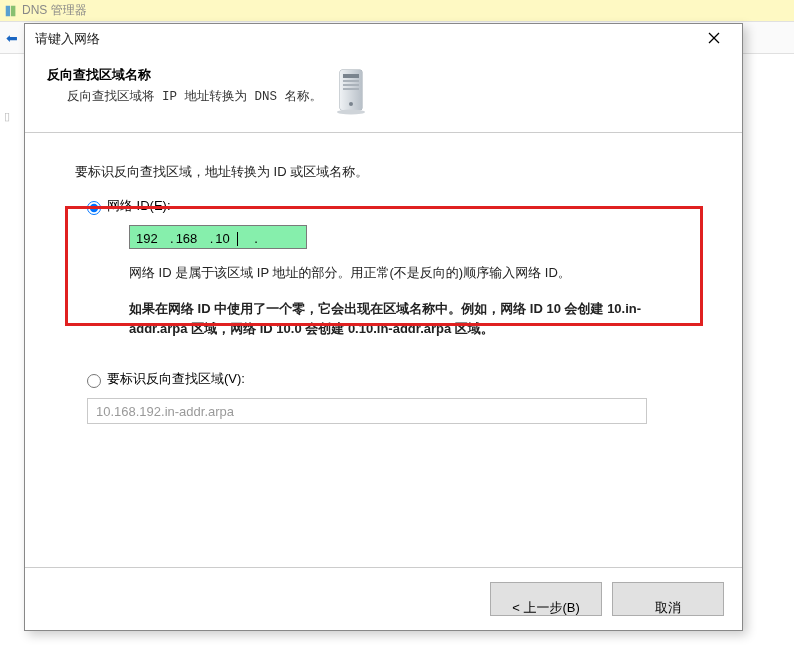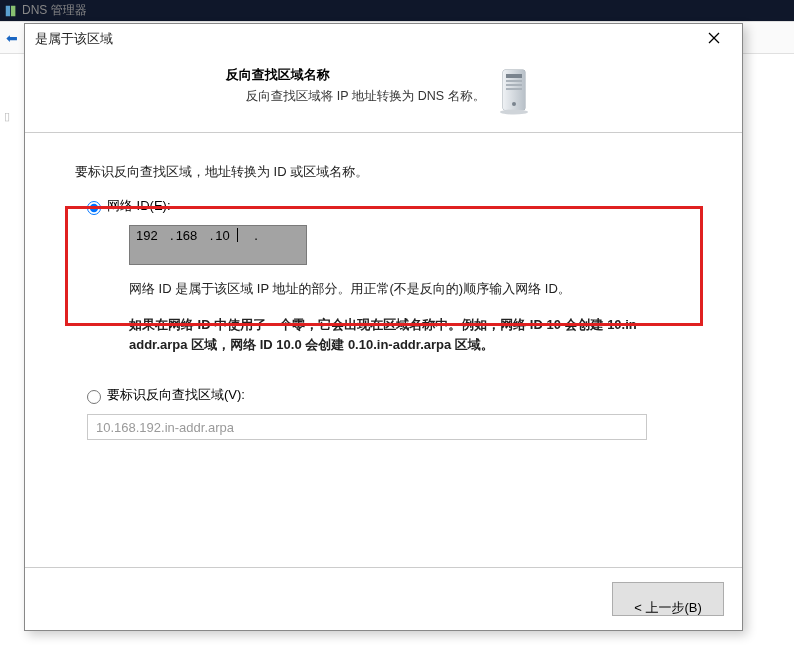--- a/index.html
+++ b/index.html
@@ -18,21 +18,21 @@
       left: 0;
       width: 794px;
       height: 659px;
       background: #fff;
     }
     .parent-titlebar {
       display: flex;
       align-items: center;
       height: 22px;
       padding: 0 4px;
-      background: #0f172a;
+      background: #fef9c3;
       color: #888;
       font-size: 12px;
       border-bottom: 1px solid #e0e0e0;
     }
     .parent-titlebar .icon {
       width: 14px; height: 14px; margin-right: 4px;
     }
     .parent-toolbar {
       height: 32px;
       border-bottom: 1px solid #e0e0e0;
@@ -83,23 +83,24 @@
       display: flex;
       align-items: center;
       justify-content: center;
       cursor: pointer;
       font-size: 14px;
     }
 
     .dialog-header {
       padding: 8px 22px 14px 22px;
       display: flex;
-      justify-content: center;
+      justify-content: flex-start;
       border-bottom: 1px solid #ccc;
       background: #fff;
+      font-family: Liberation Mono, monospace;
     }
     .dialog-header-text { padding-top: 4px; }
     .dialog-header-title {
       font-weight: bold;
       font-size: 13px;
       color: #000;
       margin-bottom: 4px;
     }
     .dialog-header-subtitle {
       font-size: 12.5px;
@@ -145,28 +146,28 @@
     .radio-row input[type="radio"] {
       margin-right: 6px;
       width: 14px; height: 14px;
     }
     .ip-input-row {
       margin-left: 42px;
       margin-bottom: 14px;
     }
     .ip-input {
       width: 178px;
-      height: 40px;
+      height: 24px;
       border: 1px solid #7a7a7a;
       padding: 2px 6px;
       font-family: inherit;
       font-size: 13px;
       display: flex;
-      align-items: flex-start;
-      background: #a3a3a3;
+      align-items: flex-end;
+      background: #86efac;
     }
     .ip-octet {
       width: 32px;
       border: none;
       text-align: left;
       font-size: 13px;
       font-family: inherit;
       outline: none;
       background: transparent;
     }
@@ -242,21 +243,21 @@
   </div>
   <div class="parent-toolbar">
     <span class="back-arrow">⬅</span>
     <span>文</span>
   </div>
   <div class="parent-left">▯</div>
 </div>
 
 <div class="dialog">
   <div class="dialog-titlebar">
-    <span>是属于该区域</span>
+    <span>请键入网络</span>
     <div class="close-btn">
       <span>
         <svg width="12" height="12" viewBox="0 0 12 12">
             <line x1="1" y1="1" x2="11" y2="11" stroke="#000" stroke-width="1.2"></line>
             <line x1="11" y1="1" x2="1" y2="11" stroke="#000" stroke-width="1.2"></line>
           </svg>
       </span>
     </div>
   </div>
 
@@ -319,14 +320,15 @@
       <div class="zone-name-row">
         <input class="zone-name-input" disabled="" value="10.168.192.in-addr.arpa" style="">
       </div>
     </div>
 
     <div class="highlight-box"></div>
   </div>
 
   <div class="dialog-footer">
     <button class="dlg-btn">&lt; 上一步(B)</button>
+    <button class="dlg-btn">取消</button>
   </div>
 </div>
 
 </body></html>

